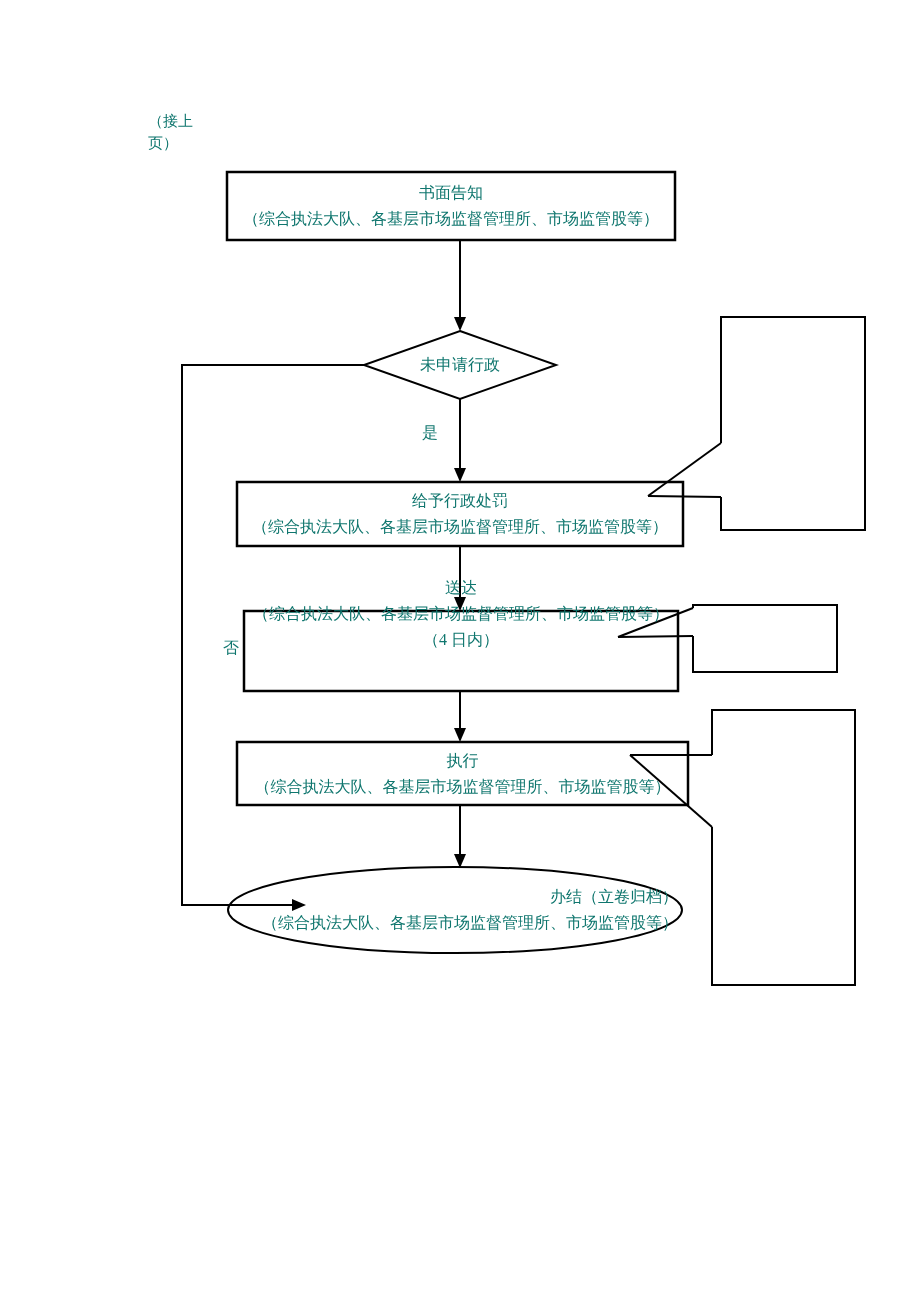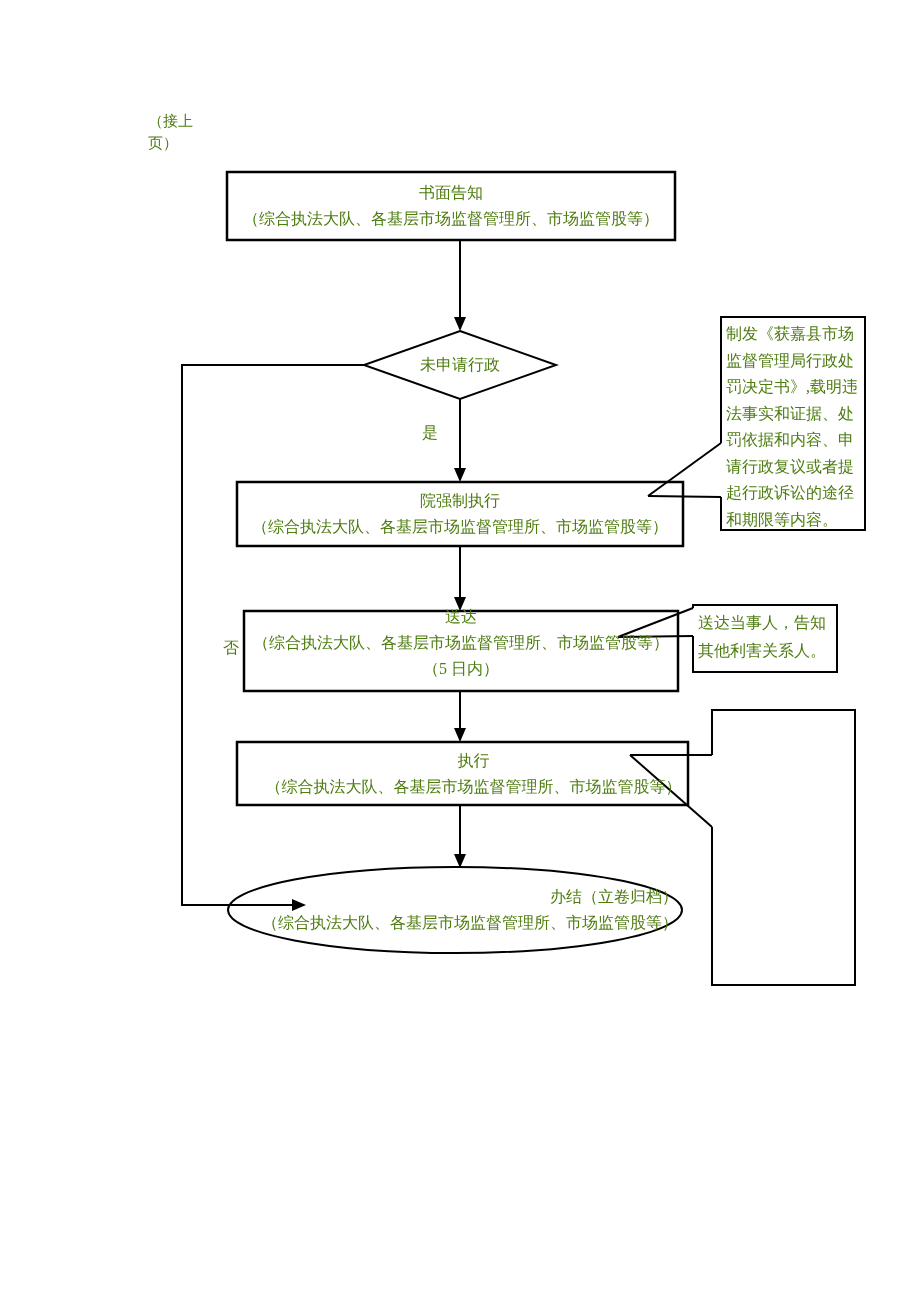--- a/index.html
+++ b/index.html
@@ -2,21 +2,21 @@
 <html><head>
 <meta charset="utf-8">
 <style>
   html, body { margin: 0; padding: 0; }
   .page {
     position: relative;
     width: 920px;
     height: 1301px;
     background: #ffffff;
     font-family: "Liberation Serif", "DejaVu Serif", serif;
-    color: #4d7c0f;
+    color: #0f766e;
     overflow: hidden;
   }
   svg.canvas { position: absolute; left: 0; top: 0; }
   .flow-shape { fill: #ffffff; stroke: #000000; }
   .connector { stroke: #000000; stroke-width: 2; fill: none; }
   .arrowhead { fill: #000000; stroke: none; }
   .tail-line { stroke: #000000; stroke-width: 2; }
   .node-text {
     position: absolute;
     display: flex;
@@ -45,22 +45,22 @@
     top: 110px;
     font-size: 15px;
     line-height: 22px;
     white-space: pre;
   }
   #notify-text   { left: 227px; top: 172px; width: 448px; height: 68px; }
   #decision-text { left: 385px; top: 351px; width: 150px; height: 28px; }
   #yes-label     { left: 400px; top: 423px; width: 60px; }
   #no-label      { left: 211px; top: 638px; width: 40px; }
   #penalty-text  { left: 237px; top: 482px; width: 446px; height: 64px; }
-  #deliver-text  { left: 244px; top: 611px; width: 434px; height: 64px; }
-  #execute-text  { left: 237px; top: 742px; width: 451px; height: 63px; padding-left: 11px; }
+  #deliver-text  { left: 244px; top: 582px; width: 434px; height: 64px; }
+  #execute-text  { left: 237px; top: 742px; width: 451px; height: 63px; }
   #close-text    { left: 232px; top: 869px; width: 446px; height: 82px; align-items: flex-end; }
   #note1-text    { left: 726px; top: 321px; width: 138px; line-height: 26.5px; }
   #note2-text    { left: 698px; top: 609px; width: 136px; line-height: 28px; }
   #note3-text    { left: 717px; top: 716px; width: 136px; line-height: 26.3px; }
 </style>
 </head>
 <body>
 
 <div class="page">
 
@@ -112,44 +112,34 @@
   </div>
 
   <div class="node-text" id="decision-text">
     <span class="node-title">未申请行政</span>
   </div>
 
   <div class="branch-label" id="yes-label">是</div>
   <div class="branch-label" id="no-label">否</div>
 
   <div class="node-text" id="penalty-text">
-    <span class="node-title">院强制执行</span>
+    <span class="node-title">给予行政处罚</span>
     <span class="node-subtitle">（综合执法大队、各基层市场监督管理所、市场监管股等）</span>
   </div>
 
   <div class="node-text" id="deliver-text">
     <span class="node-title">送达</span>
     <span class="node-subtitle">（综合执法大队、各基层市场监督管理所、市场监管股等）</span>
-    <span class="node-subtitle">（5 日内）</span>
+    <span class="node-subtitle">（4 日内）</span>
   </div>
 
   <div class="node-text" id="execute-text">
     <span class="node-title">执行</span>
     <span class="node-subtitle">（综合执法大队、各基层市场监督管理所、市场监管股等）</span>
   </div>
 
   <div class="node-text" id="close-text">
     <span class="node-title">办结（立卷归档）</span>
     <span class="node-subtitle">（综合执法大队、各基层市场监督管理所、市场监管股等）</span>
   </div>
 
-  <div class="note-text" id="note1-text">制发《获嘉县市场
-监督管理局行政处
-罚决定书》,载明违
-法事实和证据、处
-罚依据和内容、申
-请行政复议或者提
-起行政诉讼的途径
-和期限等内容。</div>
-  <div class="note-text" id="note2-text">送达当事人，告知
-其他利害关系人。</div>
 
 </div>
 
 </body></html>

